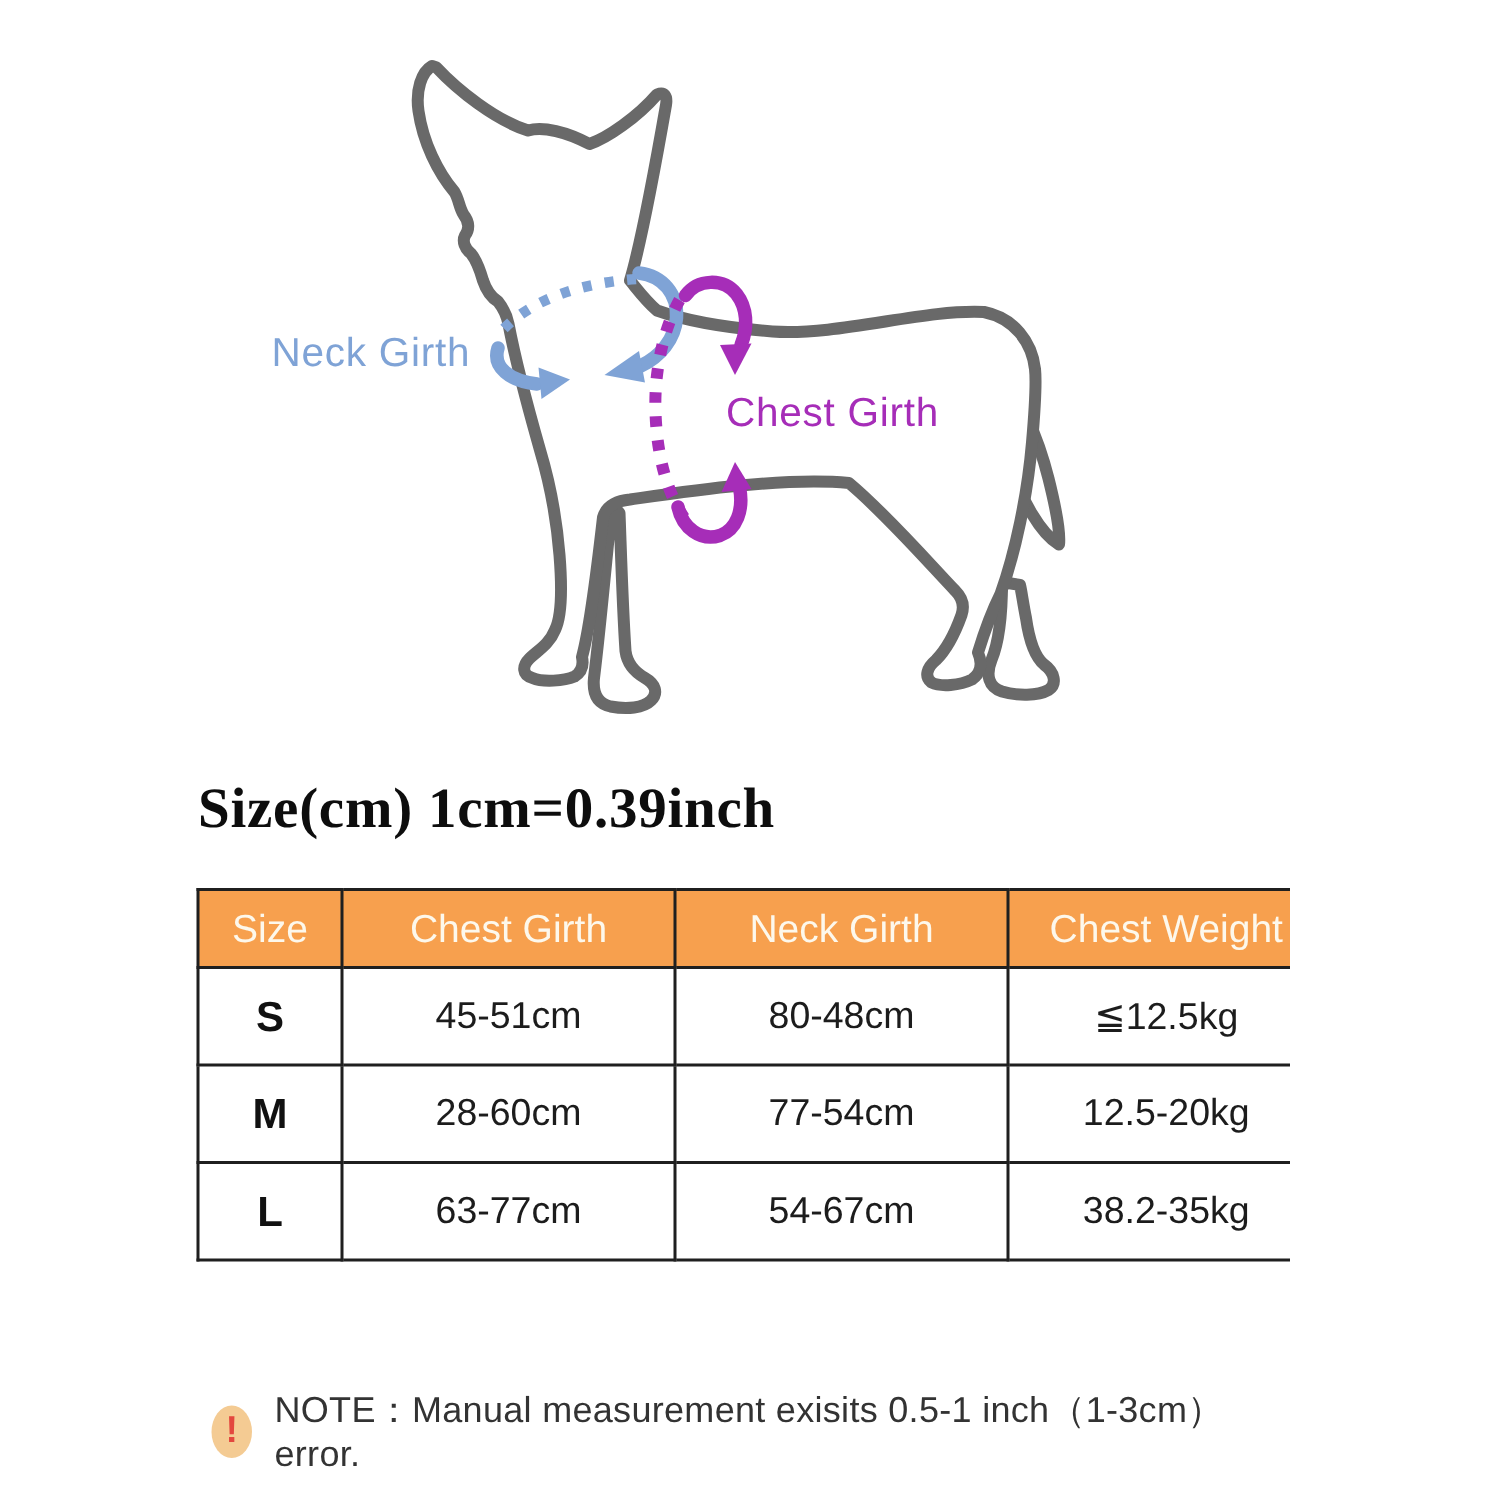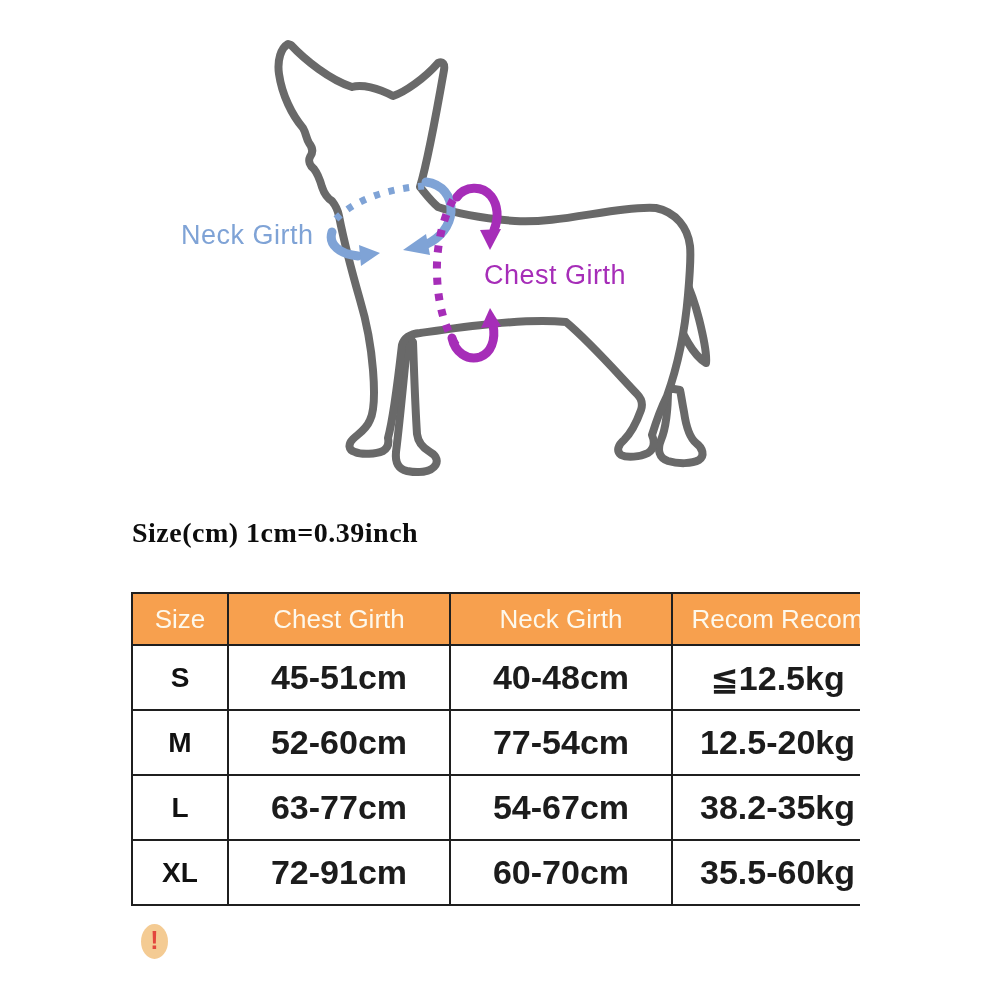--- a/index.html
+++ b/index.html
@@ -26,21 +26,21 @@
   .chest-solid{fill:none;stroke:var(--chest-accent,#a62db8);stroke-width:9;stroke-linecap:round;}
   .chest-fill{fill:var(--chest-accent,#a62db8);}
 
   .girth-label{position:absolute;font-size:27px;font-weight:400;letter-spacing:0.5px;}
   .girth-label.neck{left:181px;top:220px;color:var(--neck-accent,#7fa3d6);}
   .girth-label.chest{left:484px;top:260px;color:var(--chest-accent,#a62db8);}
 
   .title{
     position:absolute;left:132px;top:517px;margin:0;
     font-family:"Liberation Serif","DejaVu Serif",serif;
-    font-size:28px;font-weight:bold;color:var(--title-color,#0d0d0d);
+    font-size:38px;font-weight:bold;color:var(--title-color,#0d0d0d);
     letter-spacing:0.5px;
   }
 
   .size-table{
     position:absolute;left:131px;top:592px;width:751px;
     border-collapse:collapse;table-layout:fixed;
     text-align:center;
   }
   .size-table th,.size-table td{
     border:2px solid var(--table-border,#1f1f1f);
@@ -52,23 +52,22 @@
   .size-table col.c3{width:211px;}
   .size-table thead th{
     height:50px;
     background:var(--table-header-bg,#f7a04e);
     color:var(--table-header-text,#fdf8ec);
     font-size:26px;font-weight:400;
   }
   .size-table tbody td{
     height:63px;
     color:var(--cell-text,#1c1c1c);
-    font-size:34px;
+    font-size:25px;
     background:#ffffff;
-    font-weight:bold;
   }
   .size-table tbody td.size-cell{font-size:28px;font-weight:bold;color:#111;}
 
   .note{
     position:absolute;left:141px;top:924px;
     display:flex;align-items:center;gap:15px;
   }
   .note-icon{
     width:27px;height:35px;flex:0 0 27px;
     background:var(--note-icon-bg,#f4cb93);
@@ -176,50 +175,45 @@
       <col class="c0">
         <col class="c1">
         <col class="c2">
         <col class="c3">
     </colgroup>
     <thead>
       <tr>
         <th>Size</th>
         <th>Chest Girth</th>
         <th>Neck Girth</th>
-        <th>Recom Recom</th>
+        <th>Chest Weight</th>
       </tr>
     </thead>
     <tbody>
       <tr>
         <td class="size-cell">S</td>
         <td>45-51cm</td>
-        <td>40-48cm</td>
+        <td>80-48cm</td>
         <td>≦12.5kg</td>
       </tr>
       <tr>
         <td class="size-cell">M</td>
-        <td>52-60cm</td>
+        <td>28-60cm</td>
         <td>77-54cm</td>
         <td>12.5-20kg</td>
       </tr>
       <tr>
         <td class="size-cell">L</td>
         <td>63-77cm</td>
         <td>54-67cm</td>
         <td>38.2-35kg</td>
       </tr>
-      <tr>
-        <td class="size-cell">XL</td>
-        <td>72-91cm</td>
-        <td>60-70cm</td>
-        <td>35.5-60kg</td>
-      </tr>
     </tbody>
   </table>
 
   <div class="note">
     <span class="note-icon">
       <span class="mark">!</span>
     </span>
+    <span class="note-text">NOTE：Manual measurement exisits 0.5-1 inch（1-3cm）error.</span>
   </div>
 
 </div>
 
 </body></html>

